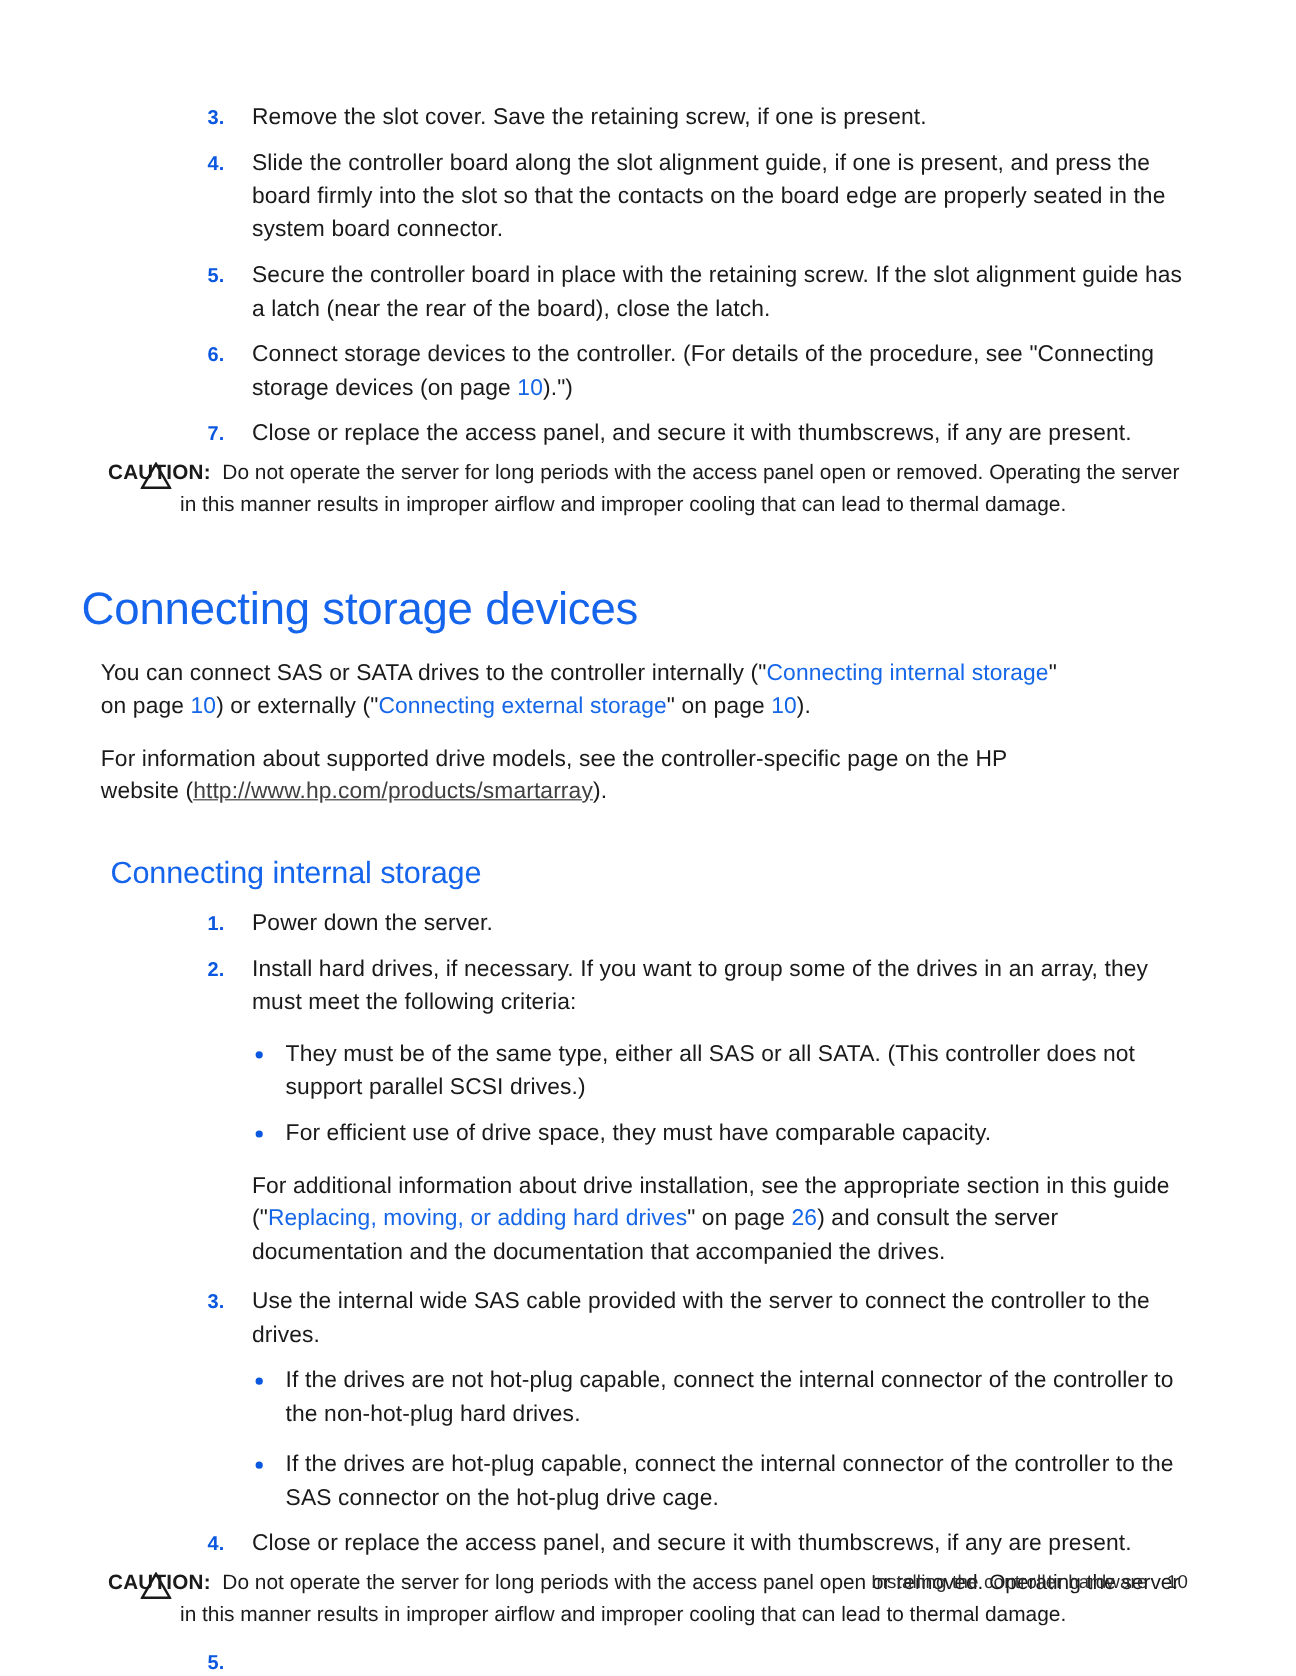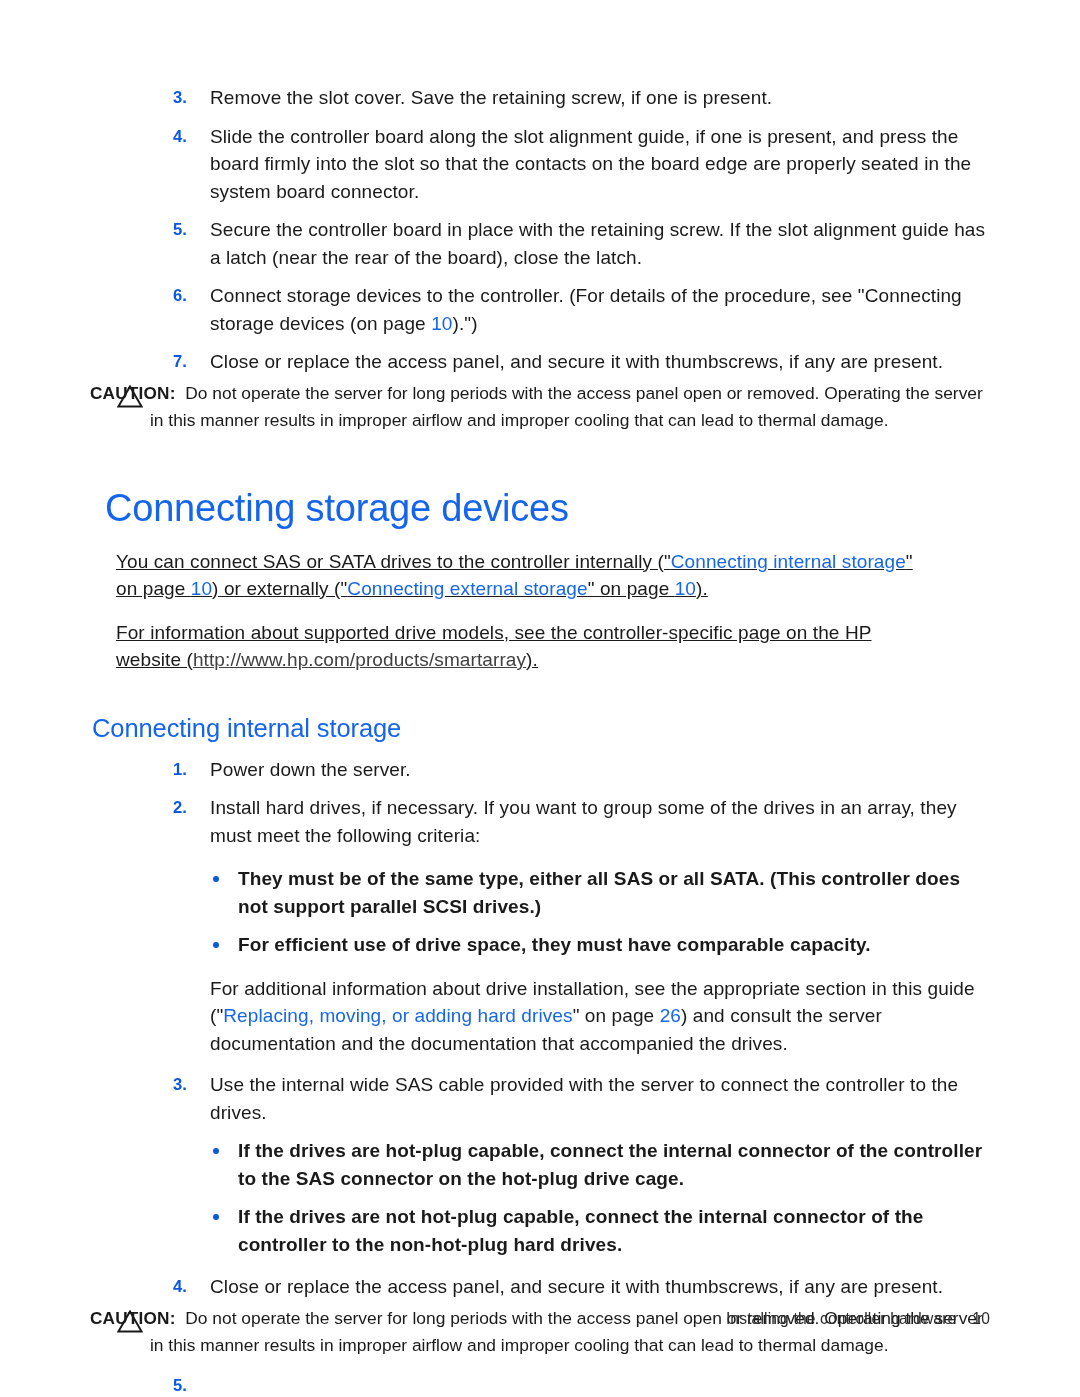--- a/index.html
+++ b/index.html
@@ -68,32 +68,31 @@
     background: #0a57e0;
   }
 
   
   .indent-210 {
     padding-left: 210px;
     margin: 0 0 11px 0;
   }
   
   .indent-172 {
-    padding-left: 116px;
+    padding-left: 84px;
     margin: 0 0 16px 0;
-    text-decoration: underline;
   }
 
   .text-col {
     display: block;
     max-width: 790px;
   }
   .indent-172 .text-col { max-width: 812px; }
   .lvl1 .text-col      { max-width: 785px; }
-  .lvl-bullet .text-col{ max-width: 757px; font-weight: bold; }
+  .lvl-bullet .text-col{ max-width: 757px; }
 
   
   .link {
     color: #1667e8;
     text-decoration: none;
   }
   .link-url {
     color: #404040;
     text-decoration: underline;
   }
@@ -126,21 +125,21 @@
   }
   .caution-label {
     font-weight: bold;
     font-size: 17.2px;
     letter-spacing: 0.2px;
   }
 
   
   .h1 {
     position: relative;
-    padding-left: 105px;
+    padding-left: 68px;
     margin: 0;
     font-size: 38px;
     line-height: 46px;
     font-weight: normal;
     color: #1464ec;
     letter-spacing: -0.2px;
   }
   .h2 {
     position: relative;
     padding-left: 92px;
@@ -263,28 +262,28 @@
 
     <div class="indent-210" style="margin-bottom:14px;">
       <span class="text-col body-text" style="max-width:790px;"><span>For additional information about drive installation, see the appropriate section in this guide ("</span><span class="link">Replacing, moving, or adding hard drives</span><span>" on page </span><span class="pagenum-link">26</span><span>) and consult the server documentation and the documentation that accompanied the drives.</span></span>
     </div>
 
     <div class="list-row lvl1">
       <span class="marker">3.</span>
       <span class="text-col body-text">Use the internal wide SAS cable provided with the server to connect the controller to the drives.</span>
     </div>
 
+    <div class="list-row lvl-bullet" style="margin-bottom:15px;">
+      <span class="dot"></span>
+      <span class="text-col body-text">If the drives are not hot-plug capable, connect the internal connector of the controller to the non-hot-plug hard drives.</span>
+    </div>
+
     <div class="list-row lvl-bullet">
       <span class="dot"></span>
       <span class="text-col body-text">If the drives are hot-plug capable, connect the internal connector of the controller to the SAS connector on the hot-plug drive cage.</span>
-    </div>
-
-    <div class="list-row lvl-bullet" style="margin-bottom:15px;">
-      <span class="dot"></span>
-      <span class="text-col body-text">If the drives are not hot-plug capable, connect the internal connector of the controller to the non-hot-plug hard drives.</span>
     </div>
 
     <div class="list-row lvl1">
       <span class="marker">4.</span>
       <span class="text-col body-text">Close or replace the access panel, and secure it with thumbscrews, if any are present.</span>
     </div>
 
   </div>
 
   <div class="caution" style="margin-top:4px;">

